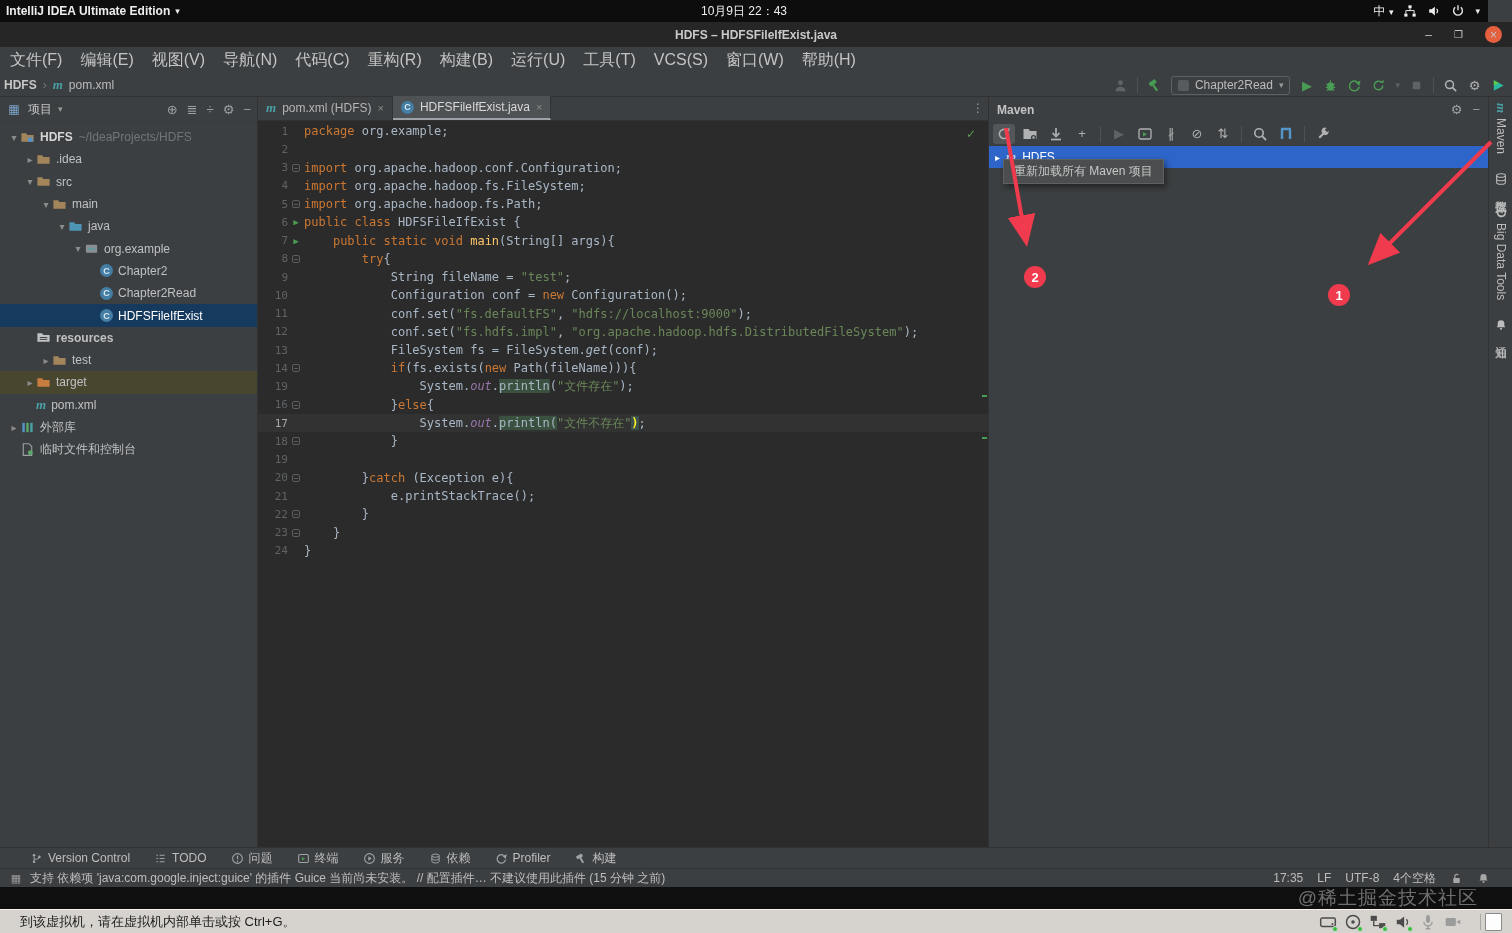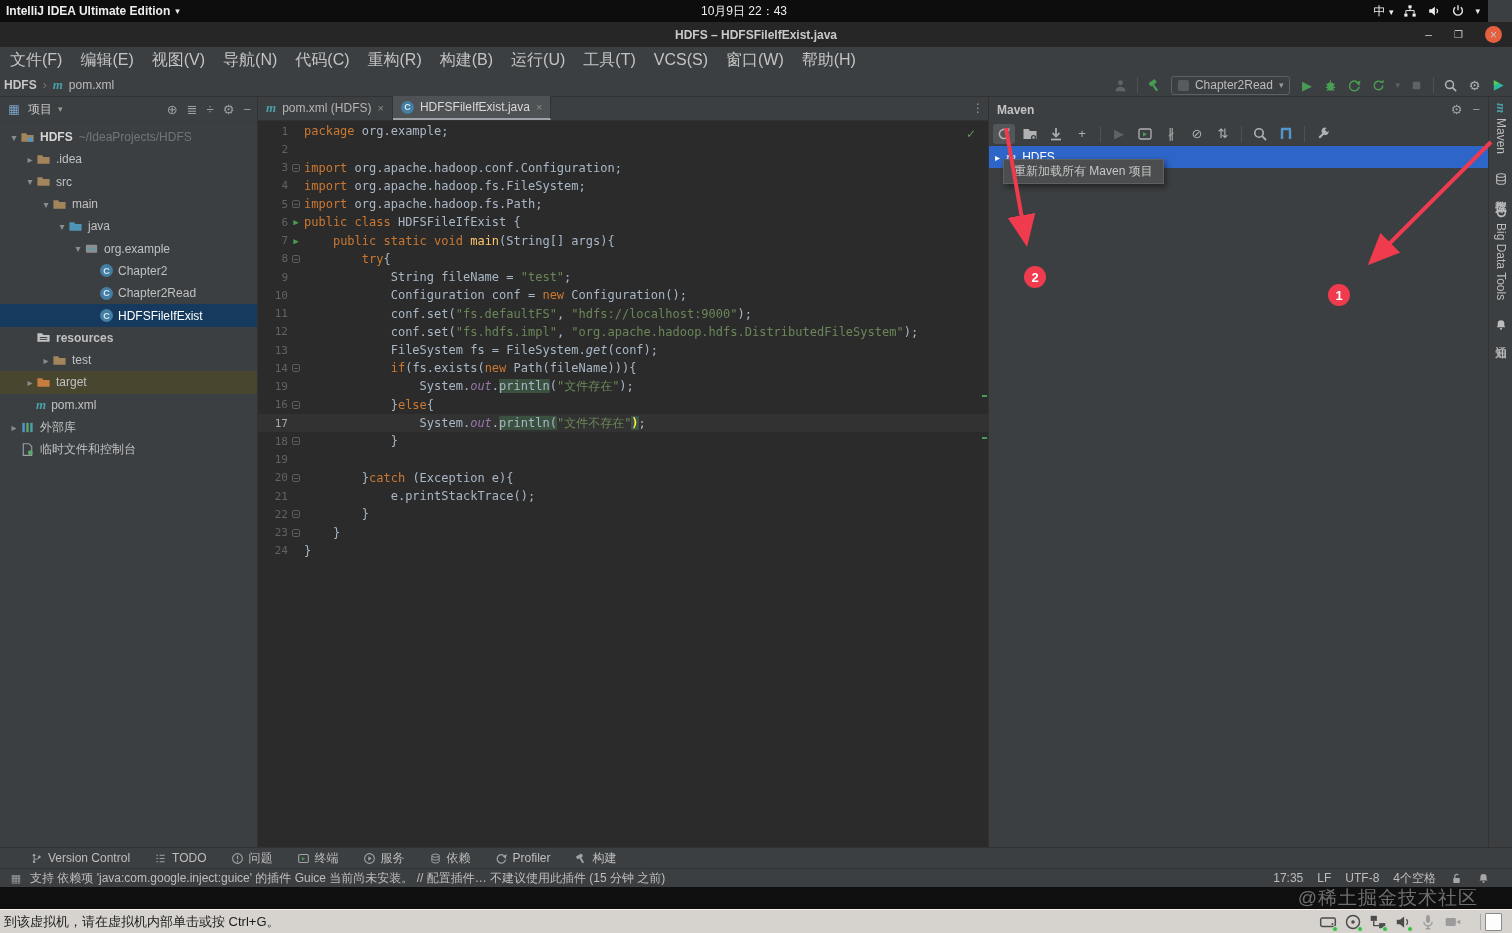--- a/index.html
+++ b/index.html
@@ -94,21 +94,21 @@
 #bottom-tools{left:0;top:847px;width:1512px;height:21px;background:#3c3f41;border-top:1px solid #323232;display:flex;align-items:center;gap:24px;padding-left:30px;font-size:12px;color:#bdbdbd}
 .bt-item{display:flex;align-items:center;gap:5px}
 .bt-item .ic{width:13px;height:13px;color:#9fa4a6}
 #statusbar{left:0;top:868px;width:1512px;height:19px;background:#3c3f41;border-top:1px solid #323232;display:flex;align-items:center;color:#bdbdbd;font-size:12px}
 #status-msg{margin-left:8px;display:flex;gap:6px;align-items:center}
 #status-right{margin-left:auto;margin-right:22px;display:flex;align-items:center;gap:14px}
 #status-right .ic{width:13px;height:13px;color:#a7a7a7}
 #blackstrip{left:0;top:887px;width:1512px;height:22px;background:#0f0f0f}
 #watermark{position:absolute;right:34px;top:0;height:22px;display:flex;align-items:center;color:#6f6f6f;font-size:19px;letter-spacing:1px}
 #vmbar{left:0;top:909px;width:1512px;height:24px;background:#d6d3ce;border-top:1px solid #f3f2f0;display:flex;align-items:center;color:#1c1c1c;font-size:13px}
-#vm-msg{margin-left:4px}
+#vm-msg{margin-left:20px}
 #vm-icons{margin-left:auto;margin-right:14px;display:flex;align-items:center;gap:7px}
 .vm-ic{position:relative;width:18px;height:18px;color:#4c4c4c}
 .vm-ic.off{color:#9b9b9b}
 .vm-ic .dot{position:absolute;right:-1px;bottom:-1px;width:6px;height:6px;border-radius:50%;background:#35c33f;border:1px solid #d6d3ce}
 .vm-sep{width:1px;height:16px;background:#a8a8a8;margin:0 4px}
 #vm-page{width:17px;height:18px;background:#fdfdfd;border:1px solid #8b8b8b;border-radius:1px}
 
 #overlay{left:0;top:0;width:1512px;height:933px;pointer-events:none;z-index:60}
 .callout{position:absolute;width:22px;height:22px;border-radius:50%;background:#ef3b4d;color:#fff;display:flex;align-items:center;justify-content:center;font-size:13px;font-weight:bold;z-index:61}
 </style>

